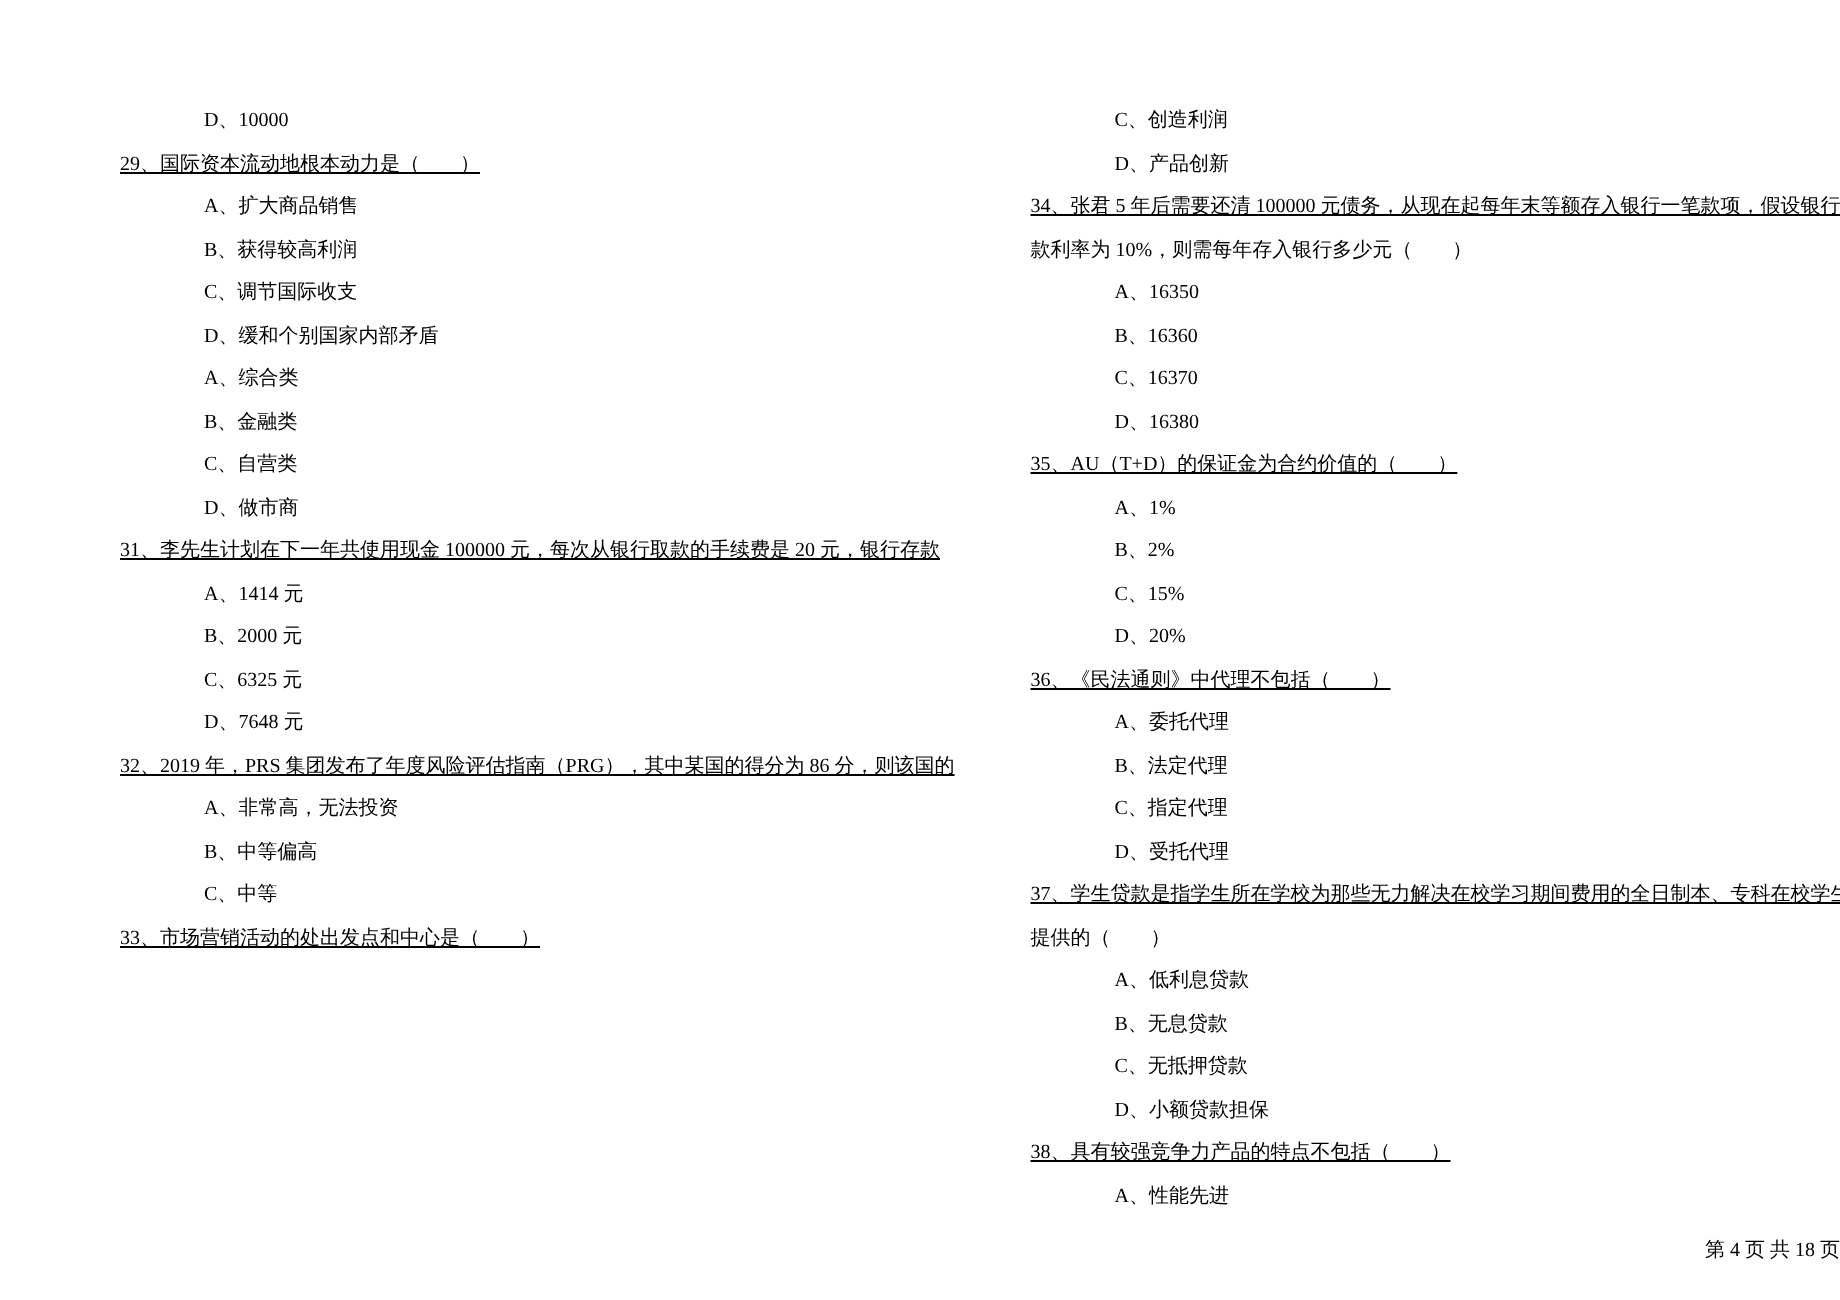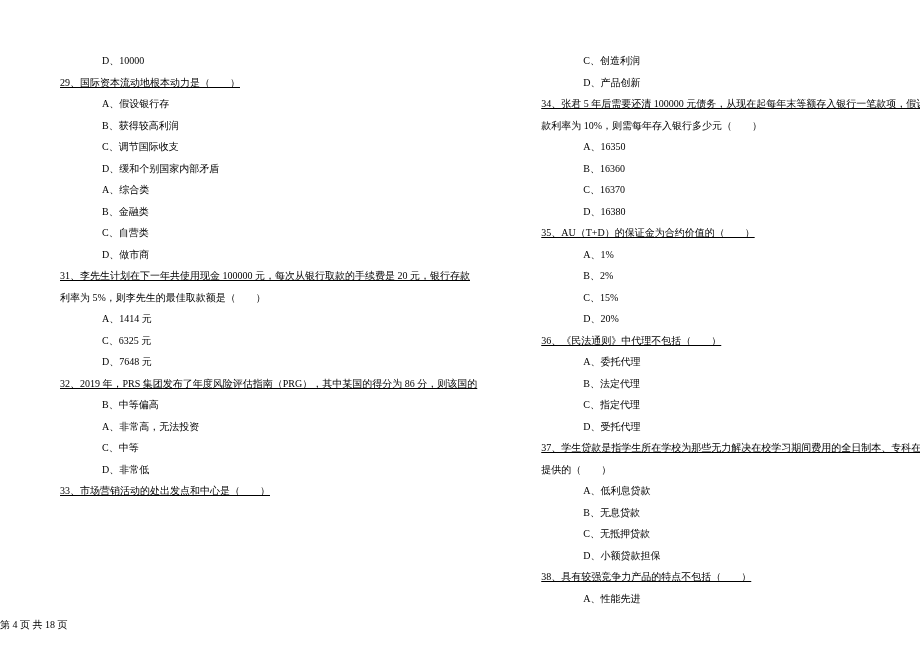--- a/index.html
+++ b/index.html
@@ -12,21 +12,21 @@
       height: 650px;
       background: #ffffff;
       font-family: "SimSun", "宋体", serif;
       font-size: 10px;
       color: #000;
       position: relative;
       padding: 50px 60px 40px 60px;
     }
     .page-container {
       display: flex;
-      gap: 64px;
+      gap: 38px;
       height: calc(100% - 30px);
     }
     .column {
       flex: 1;
       display: flex;
       flex-direction: column;
     }
     .line {
       line-height: 2.15;
       white-space: nowrap;
@@ -39,50 +39,49 @@
       text-decoration: underline;
     }
     .continuation {
       padding-left: 0;
     }
     .footer {
       position: absolute;
       bottom: 18px;
       left: 0;
       right: 0;
-      text-align: left;
+      text-align: right;
       font-size: 10px;
       margin-top: 48px;
     }
   </style>
 </head>
 <body>
 
 <div class="page-container">
   <div class="column">
     <div class="line option">D、10000</div>
     <div class="line question">29、国际资本流动地根本动力是（　　）</div>
-    <div class="line option">A、假设银行存</div>
+    <div class="line option">A、扩大商品销售</div>
     <div class="line option">B、获得较高利润</div>
     <div class="line option">C、调节国际收支</div>
     <div class="line option">D、缓和个别国家内部矛盾</div>
     <div class="line option">A、综合类</div>
     <div class="line option">B、金融类</div>
     <div class="line option">C、自营类</div>
     <div class="line option">D、做市商</div>
     <div class="line question">31、李先生计划在下一年共使用现金 100000 元，每次从银行取款的手续费是 20 元，银行存款</div>
-    <div class="line continuation">利率为 5%，则李先生的最佳取款额是（　　）</div>
     <div class="line option">A、1414 元</div>
+    <div class="line option">B、2000 元</div>
     <div class="line option">C、6325 元</div>
     <div class="line option">D、7648 元</div>
     <div class="line question">32、2019 年，PRS 集团发布了年度风险评估指南（PRG），其中某国的得分为 86 分，则该国的</div>
+    <div class="line option">A、非常高，无法投资</div>
     <div class="line option">B、中等偏高</div>
-    <div class="line option">A、非常高，无法投资</div>
     <div class="line option">C、中等</div>
-    <div class="line option">D、非常低</div>
     <div class="line question">33、市场营销活动的处出发点和中心是（　　）</div>
   </div>
 
   <div class="column">
     <div class="line option">C、创造利润</div>
     <div class="line option">D、产品创新</div>
     <div class="line question">34、张君 5 年后需要还清 100000 元债务，从现在起每年末等额存入银行一笔款项，假设银行存</div>
     <div class="line continuation">款利率为 10%，则需每年存入银行多少元（　　）</div>
     <div class="line option">A、16350</div>
     <div class="line option">B、16360</div>

